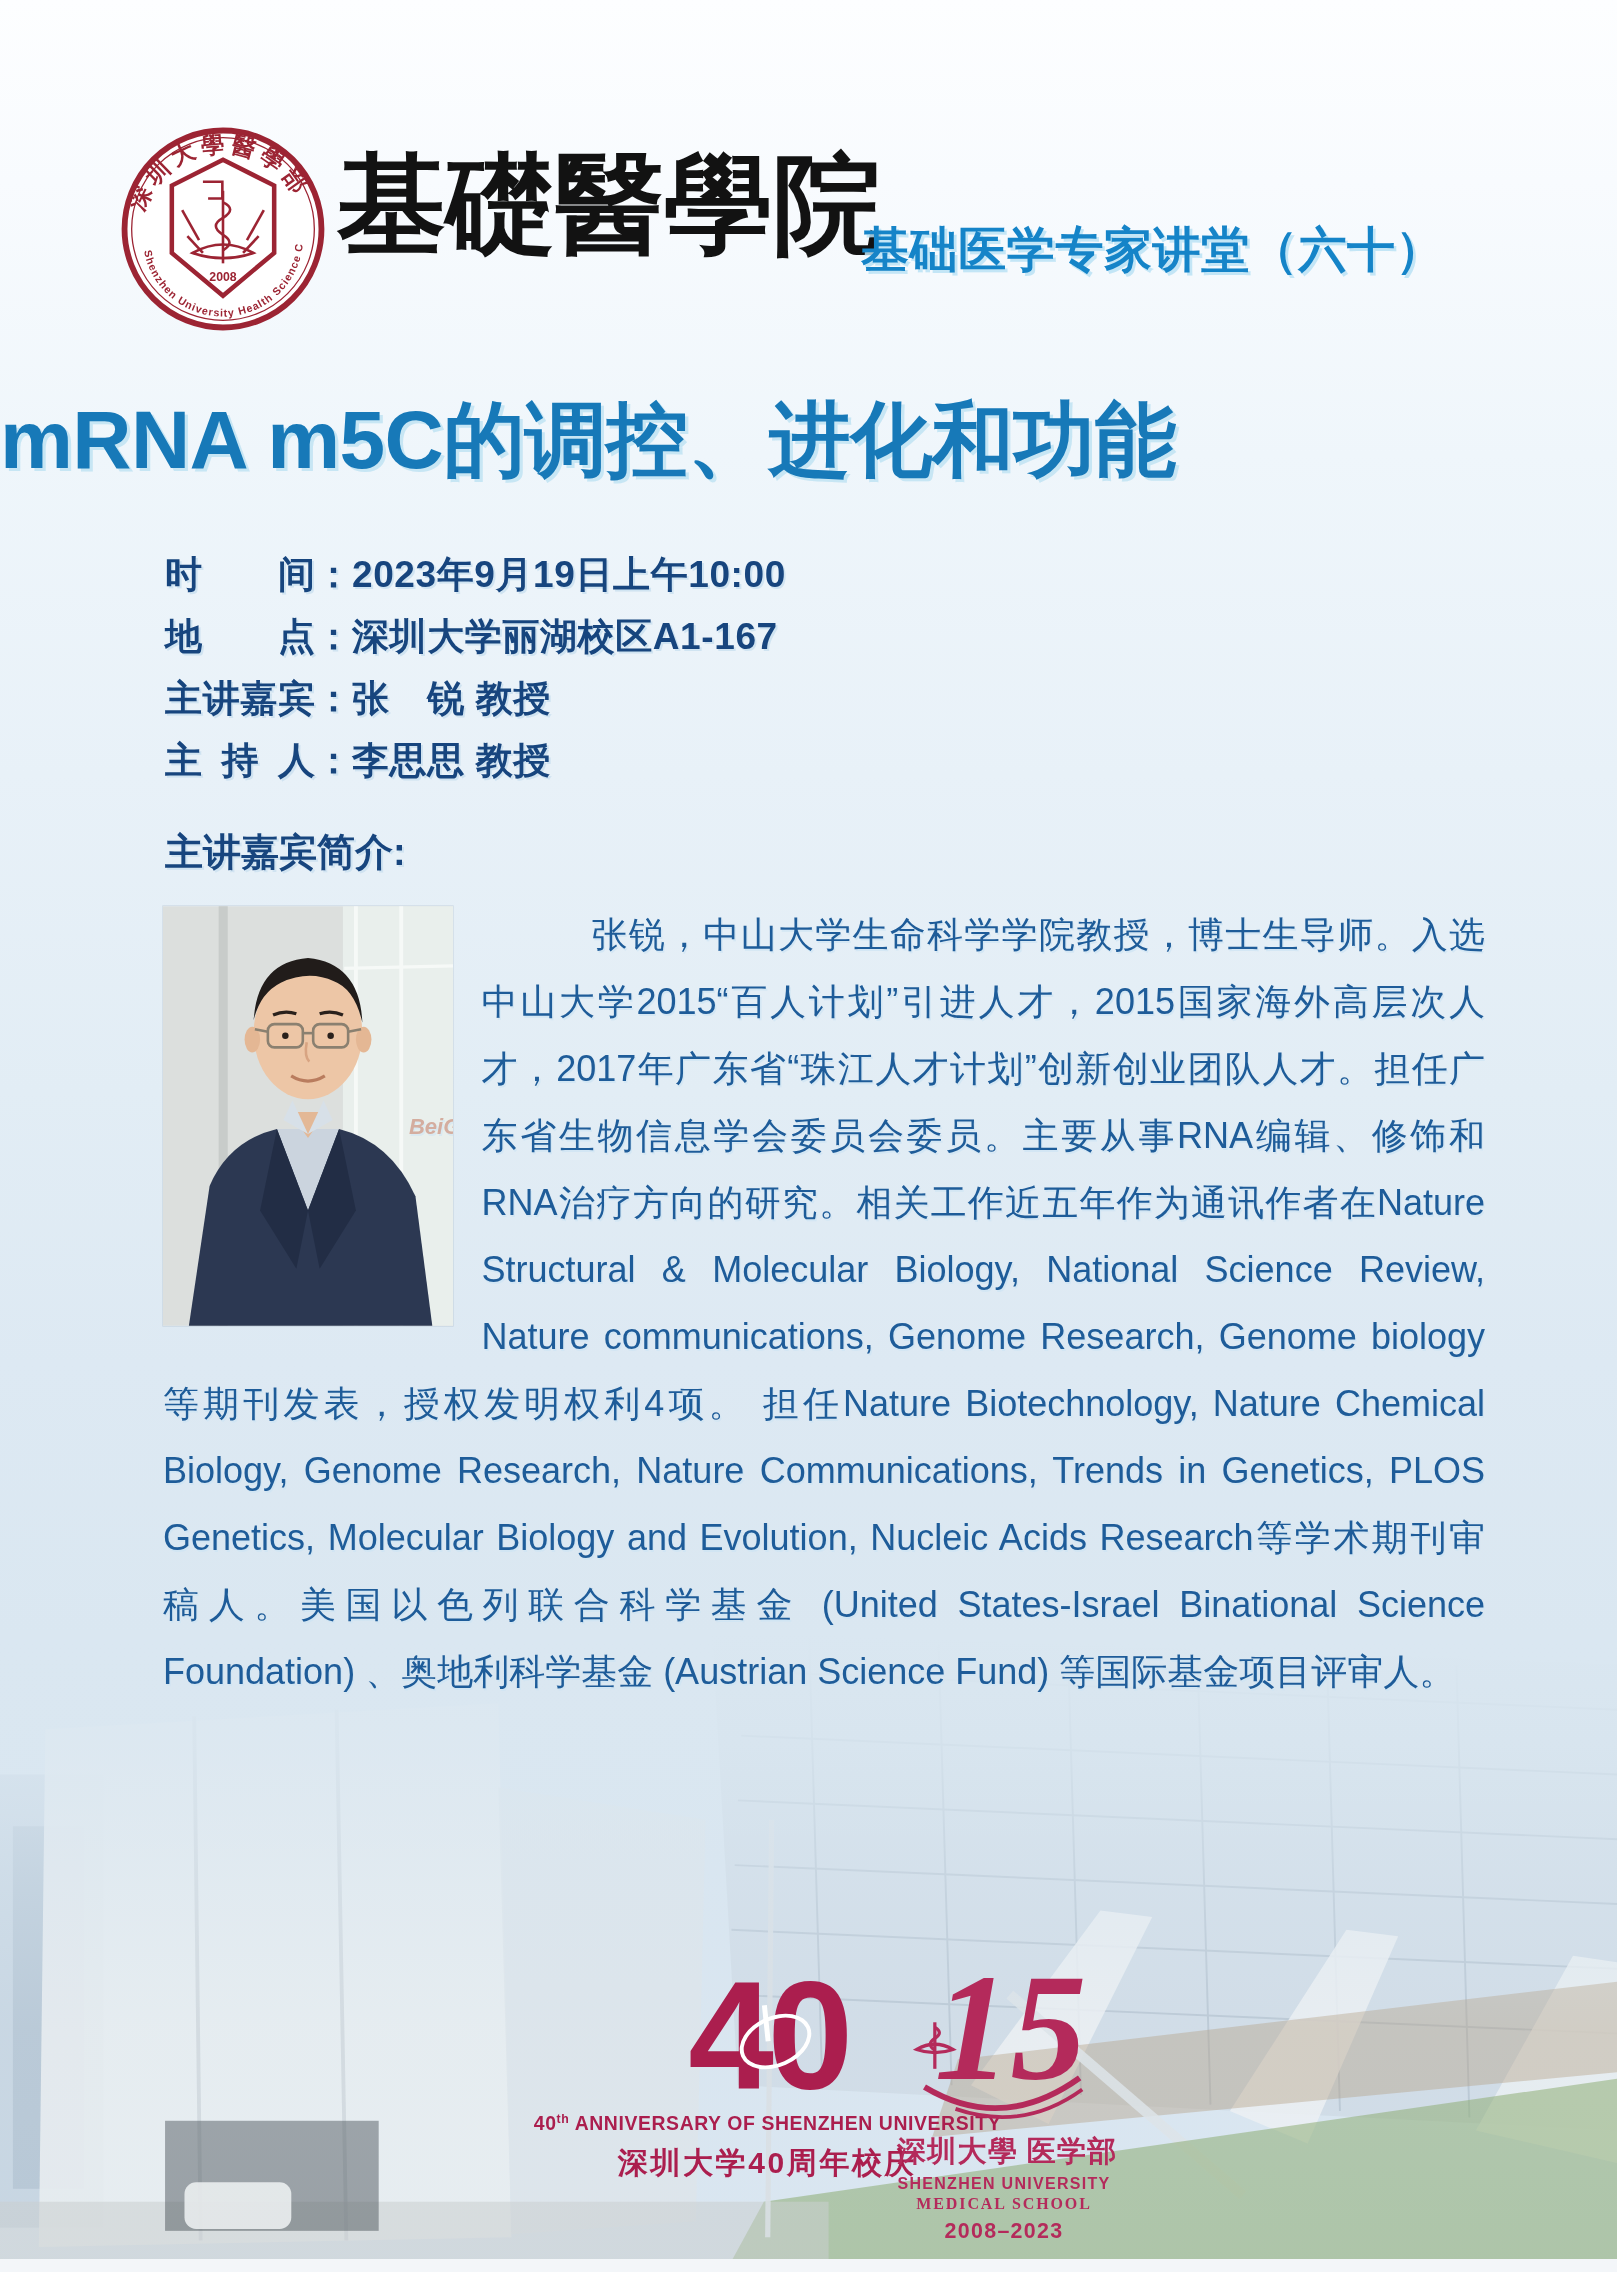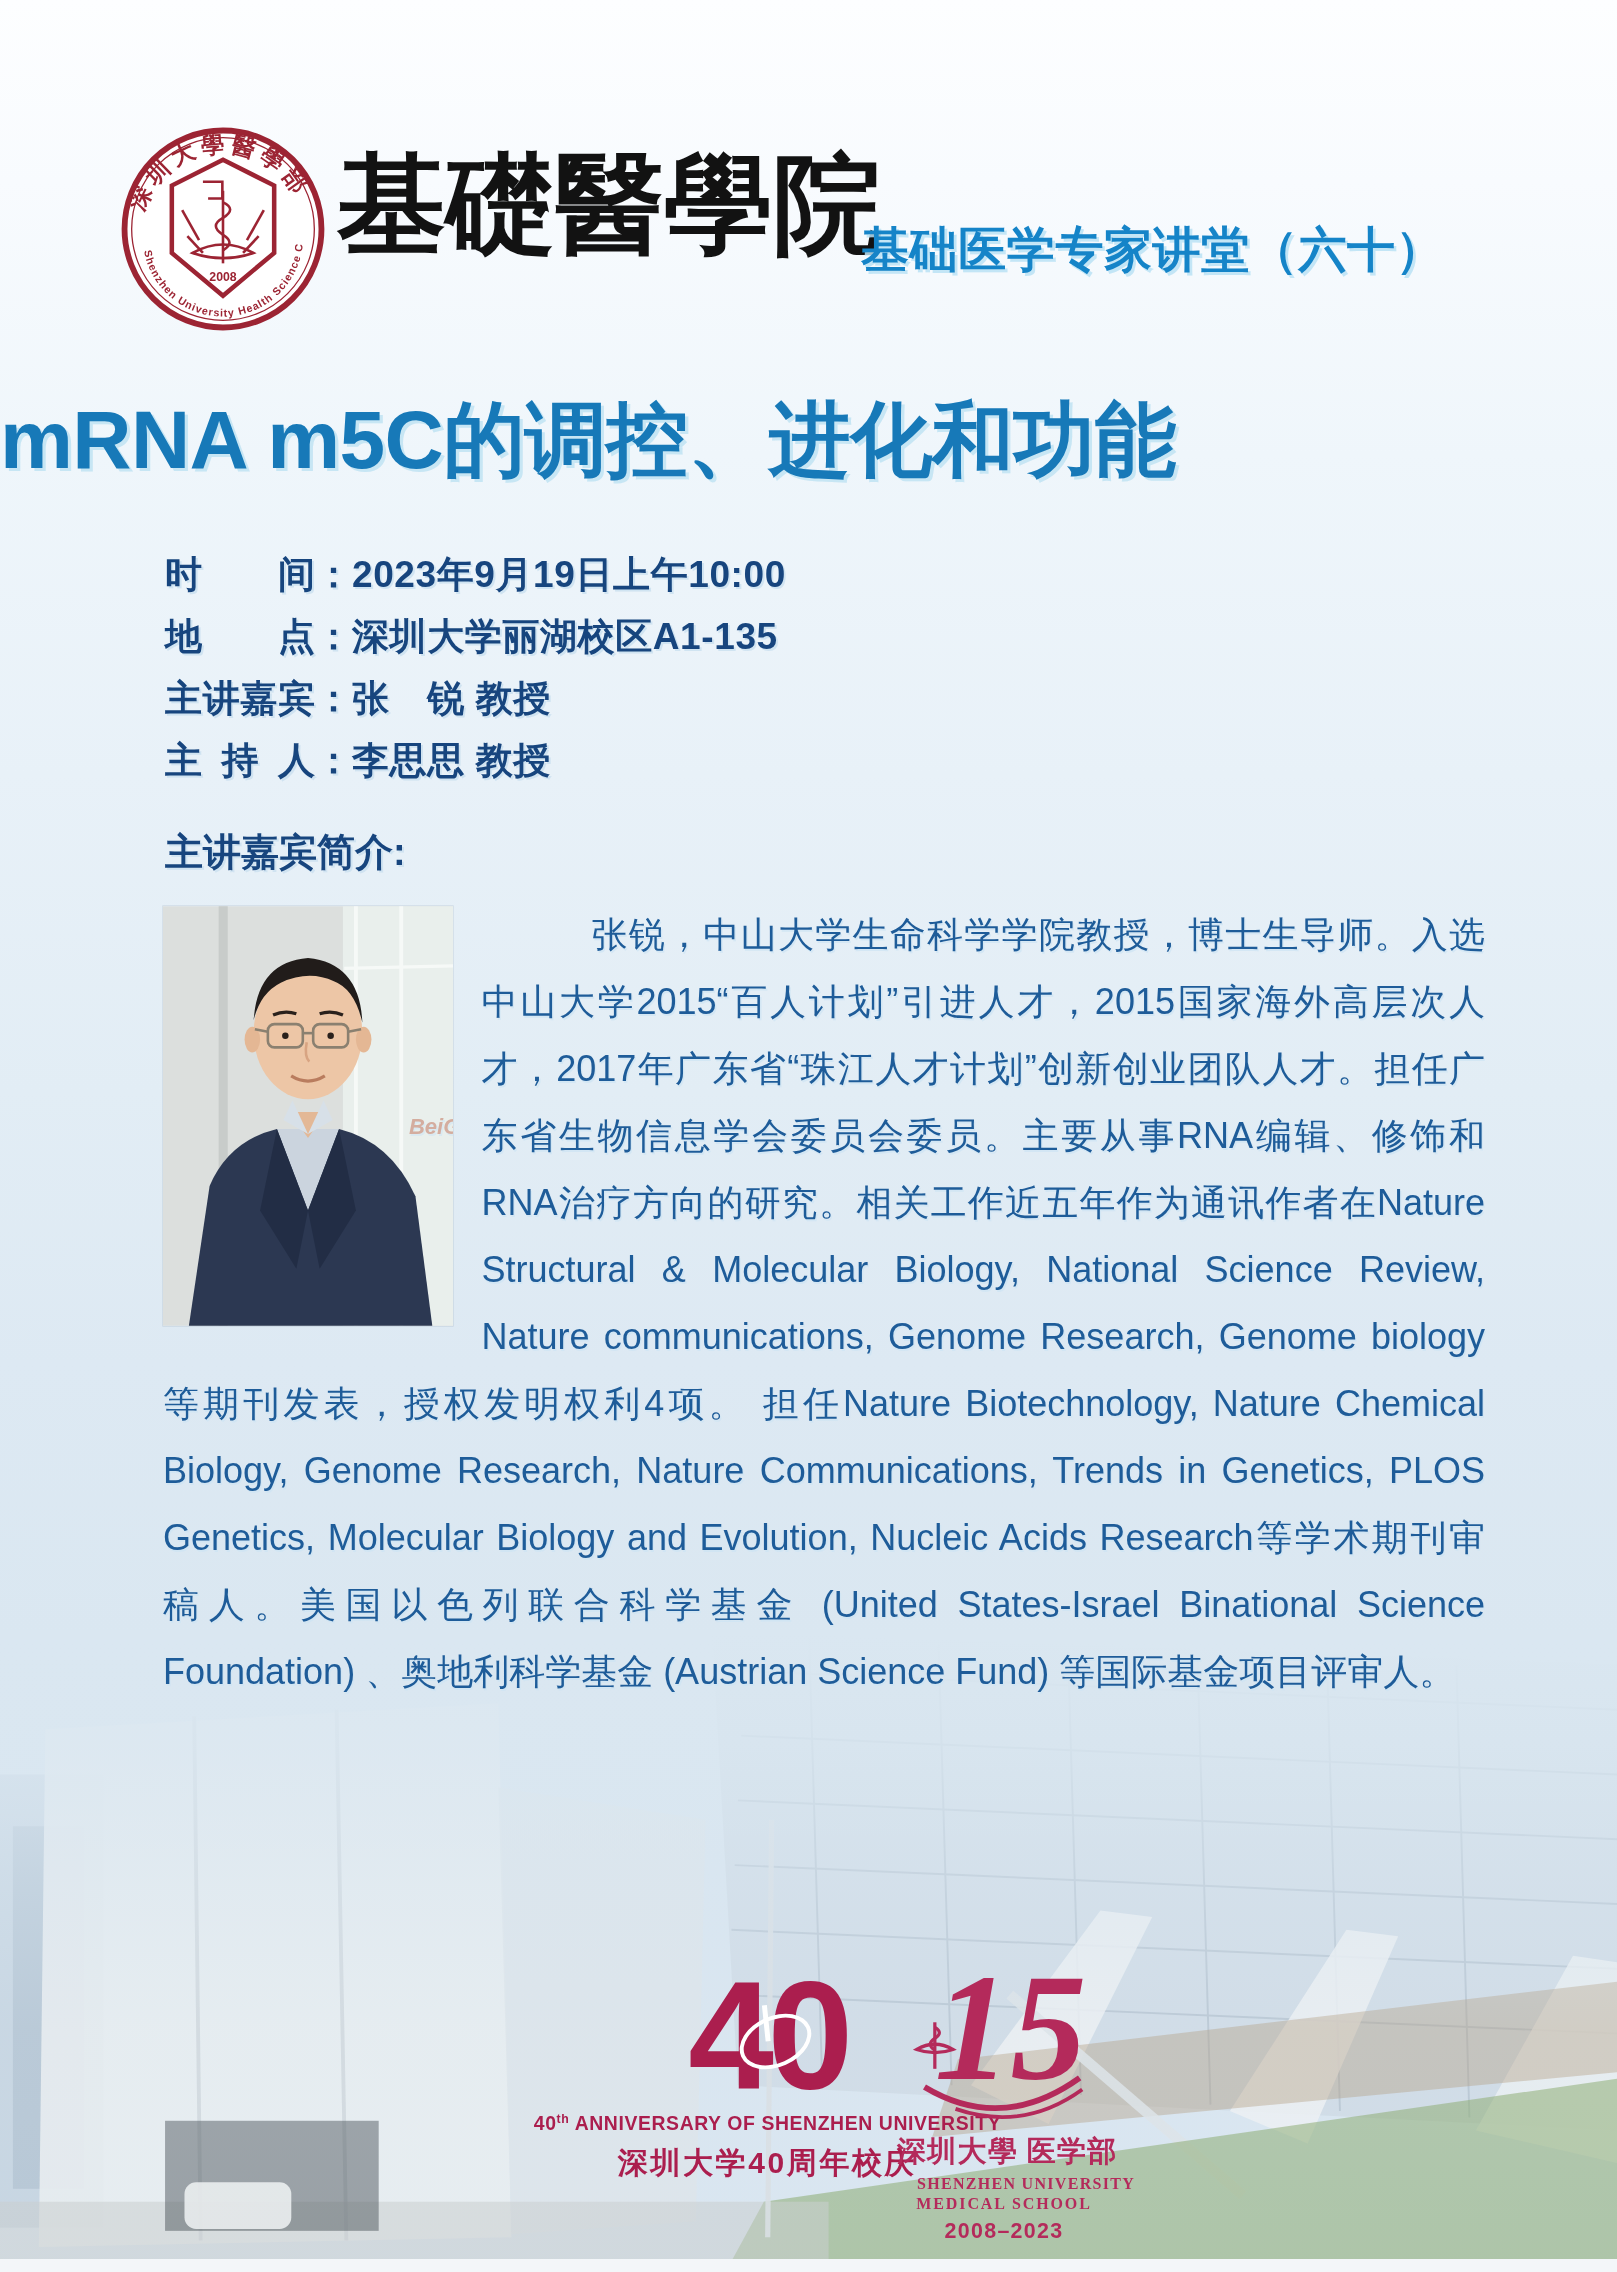--- a/index.html
+++ b/index.html
@@ -51,21 +51,21 @@
   .num40{position:relative;display:inline-block;font-size:154px;line-height:142px;font-weight:bold;letter-spacing:-6.5px;}
   .leaf{position:absolute;right:34px;top:51px;width:67px;height:43px;border:4.5px solid #fff;
     border-radius:50%;transform:rotate(-24deg);}
   .leaf::after{content:"";position:absolute;left:30px;top:-17px;width:4.5px;height:36px;background:#fff;transform:rotate(18deg);}
   .ann40{font-size:19.4px;font-weight:bold;letter-spacing:0.6px;margin-top:5.2px;white-space:nowrap;}
   .ann40 sup{font-size:12.3px;}
   .cn40{font-size:30px;font-weight:bold;letter-spacing:2.6px;margin-top:7.8px;}
   
   .logo15{position:absolute;left:897px;top:1946px;width:214px;text-align:center;color:#b42a5b;}
   .cn15{font-family:"Liberation Serif",serif;font-size:29px;font-weight:bold;letter-spacing:1.3px;margin-top:2.6px;white-space:nowrap;}
-  .en15{font-family:Liberation Serif, serif;font-size:16px;font-weight:bold;letter-spacing:1.3px;margin-top:3.9px;white-space:nowrap;margin-left:20px;}
+  .en15{font-family:Liberation Sans, sans-serif;font-size:16px;font-weight:bold;letter-spacing:1.3px;margin-top:3.9px;white-space:nowrap;}
   .en15b{font-family:"Liberation Serif",serif;font-size:16px;font-weight:bold;letter-spacing:1.9px;margin-top:1.3px;white-space:nowrap;}
   .years15{font-size:21.4px;font-weight:bold;letter-spacing:1.3px;margin-top:6px;}
 </style>
 </head>
 <body>
 
 <div class="poster">
 
   <div class="campus">
     <svg width="1617" height="641" viewBox="0 0 2498 990">
@@ -136,21 +136,21 @@
   <div class="calligraphy">基礎醫學院</div>
   <div class="series">基础医学专家讲堂（六十）</div>
 
   <div class="main-title">mRNA m5C的调控、进化和功能</div>
 
   <div class="info">
     <div class="info-row">
       <span class="info-label">时间</span><span class="info-colon">：</span><span class="info-value">2023年9月19日上午10:00</span>
     </div>
     <div class="info-row">
-      <span class="info-label">地点</span><span class="info-colon">：</span><span class="info-value">深圳大学丽湖校区A1-135</span>
+      <span class="info-label">地点</span><span class="info-colon">：</span><span class="info-value">深圳大学丽湖校区A1-167</span>
     </div>
     <div class="info-row">
       <span class="info-label">主讲嘉宾</span><span class="info-colon">：</span><span class="info-value">张　锐 教授</span>
     </div>
     <div class="info-row">
       <span class="info-label">主持人</span><span class="info-colon">：</span><span class="info-value">李思思 教授</span>
     </div>
   </div>
 
   <div class="intro-heading">主讲嘉宾简介:</div>

